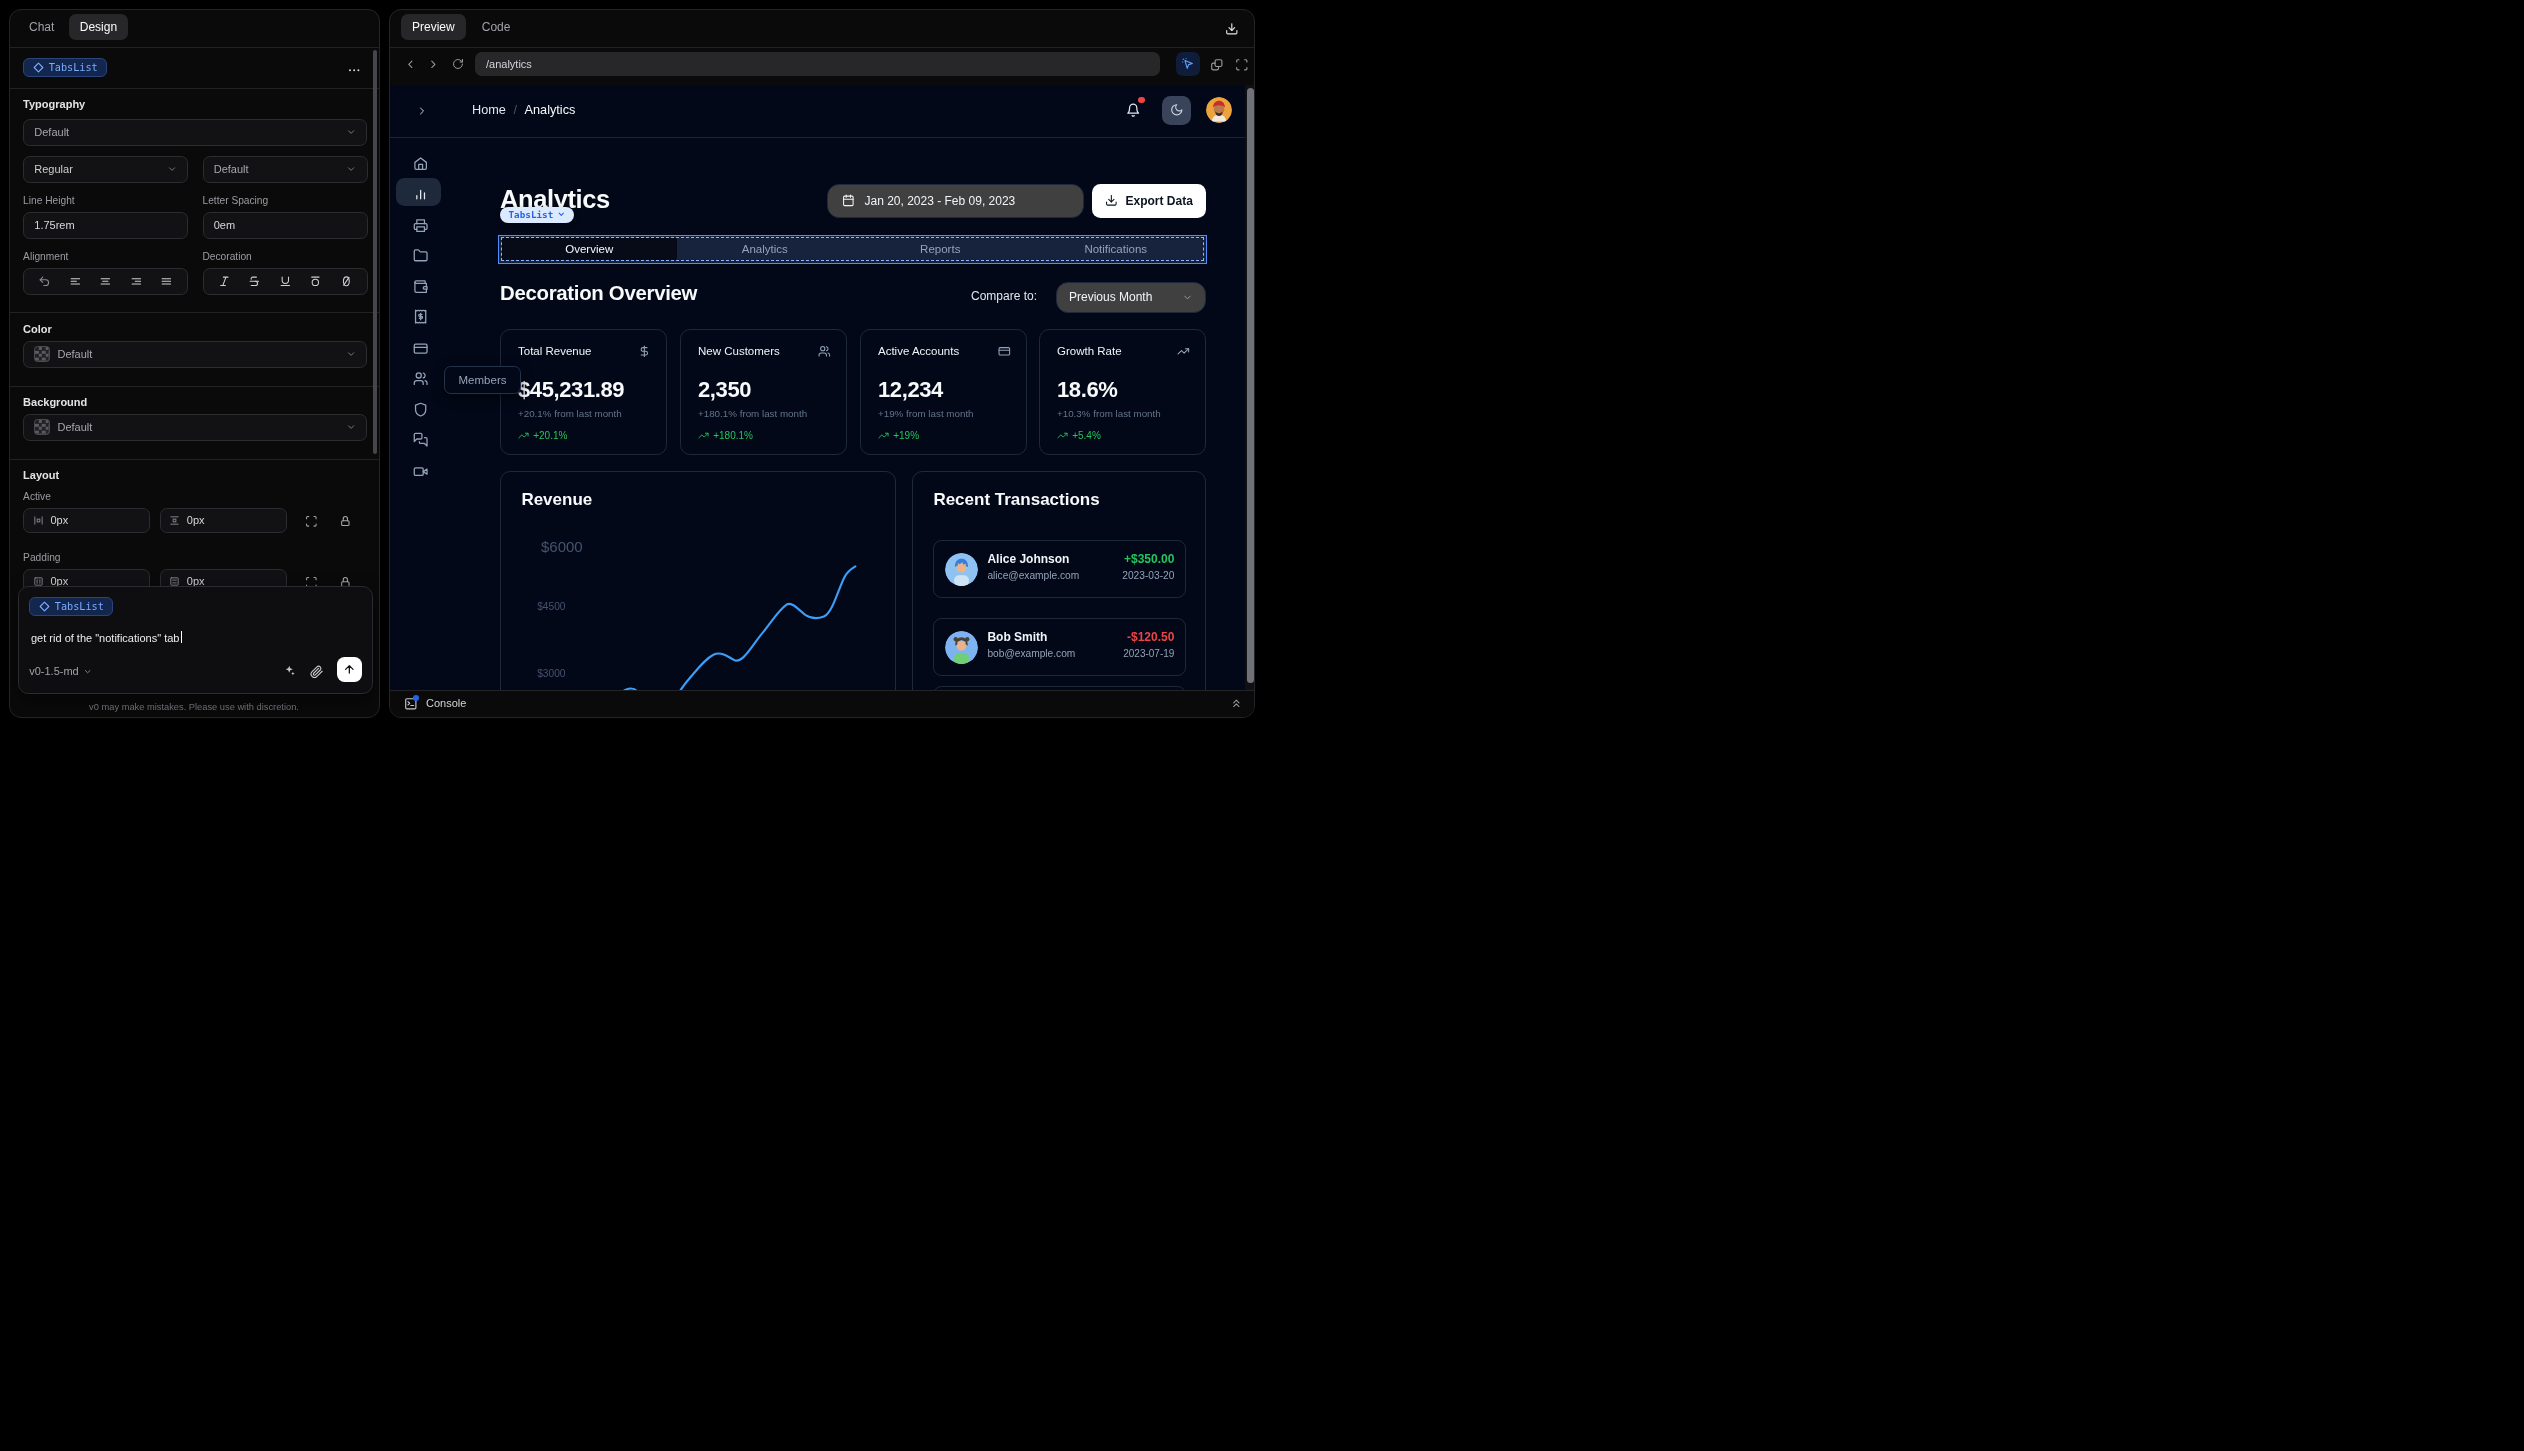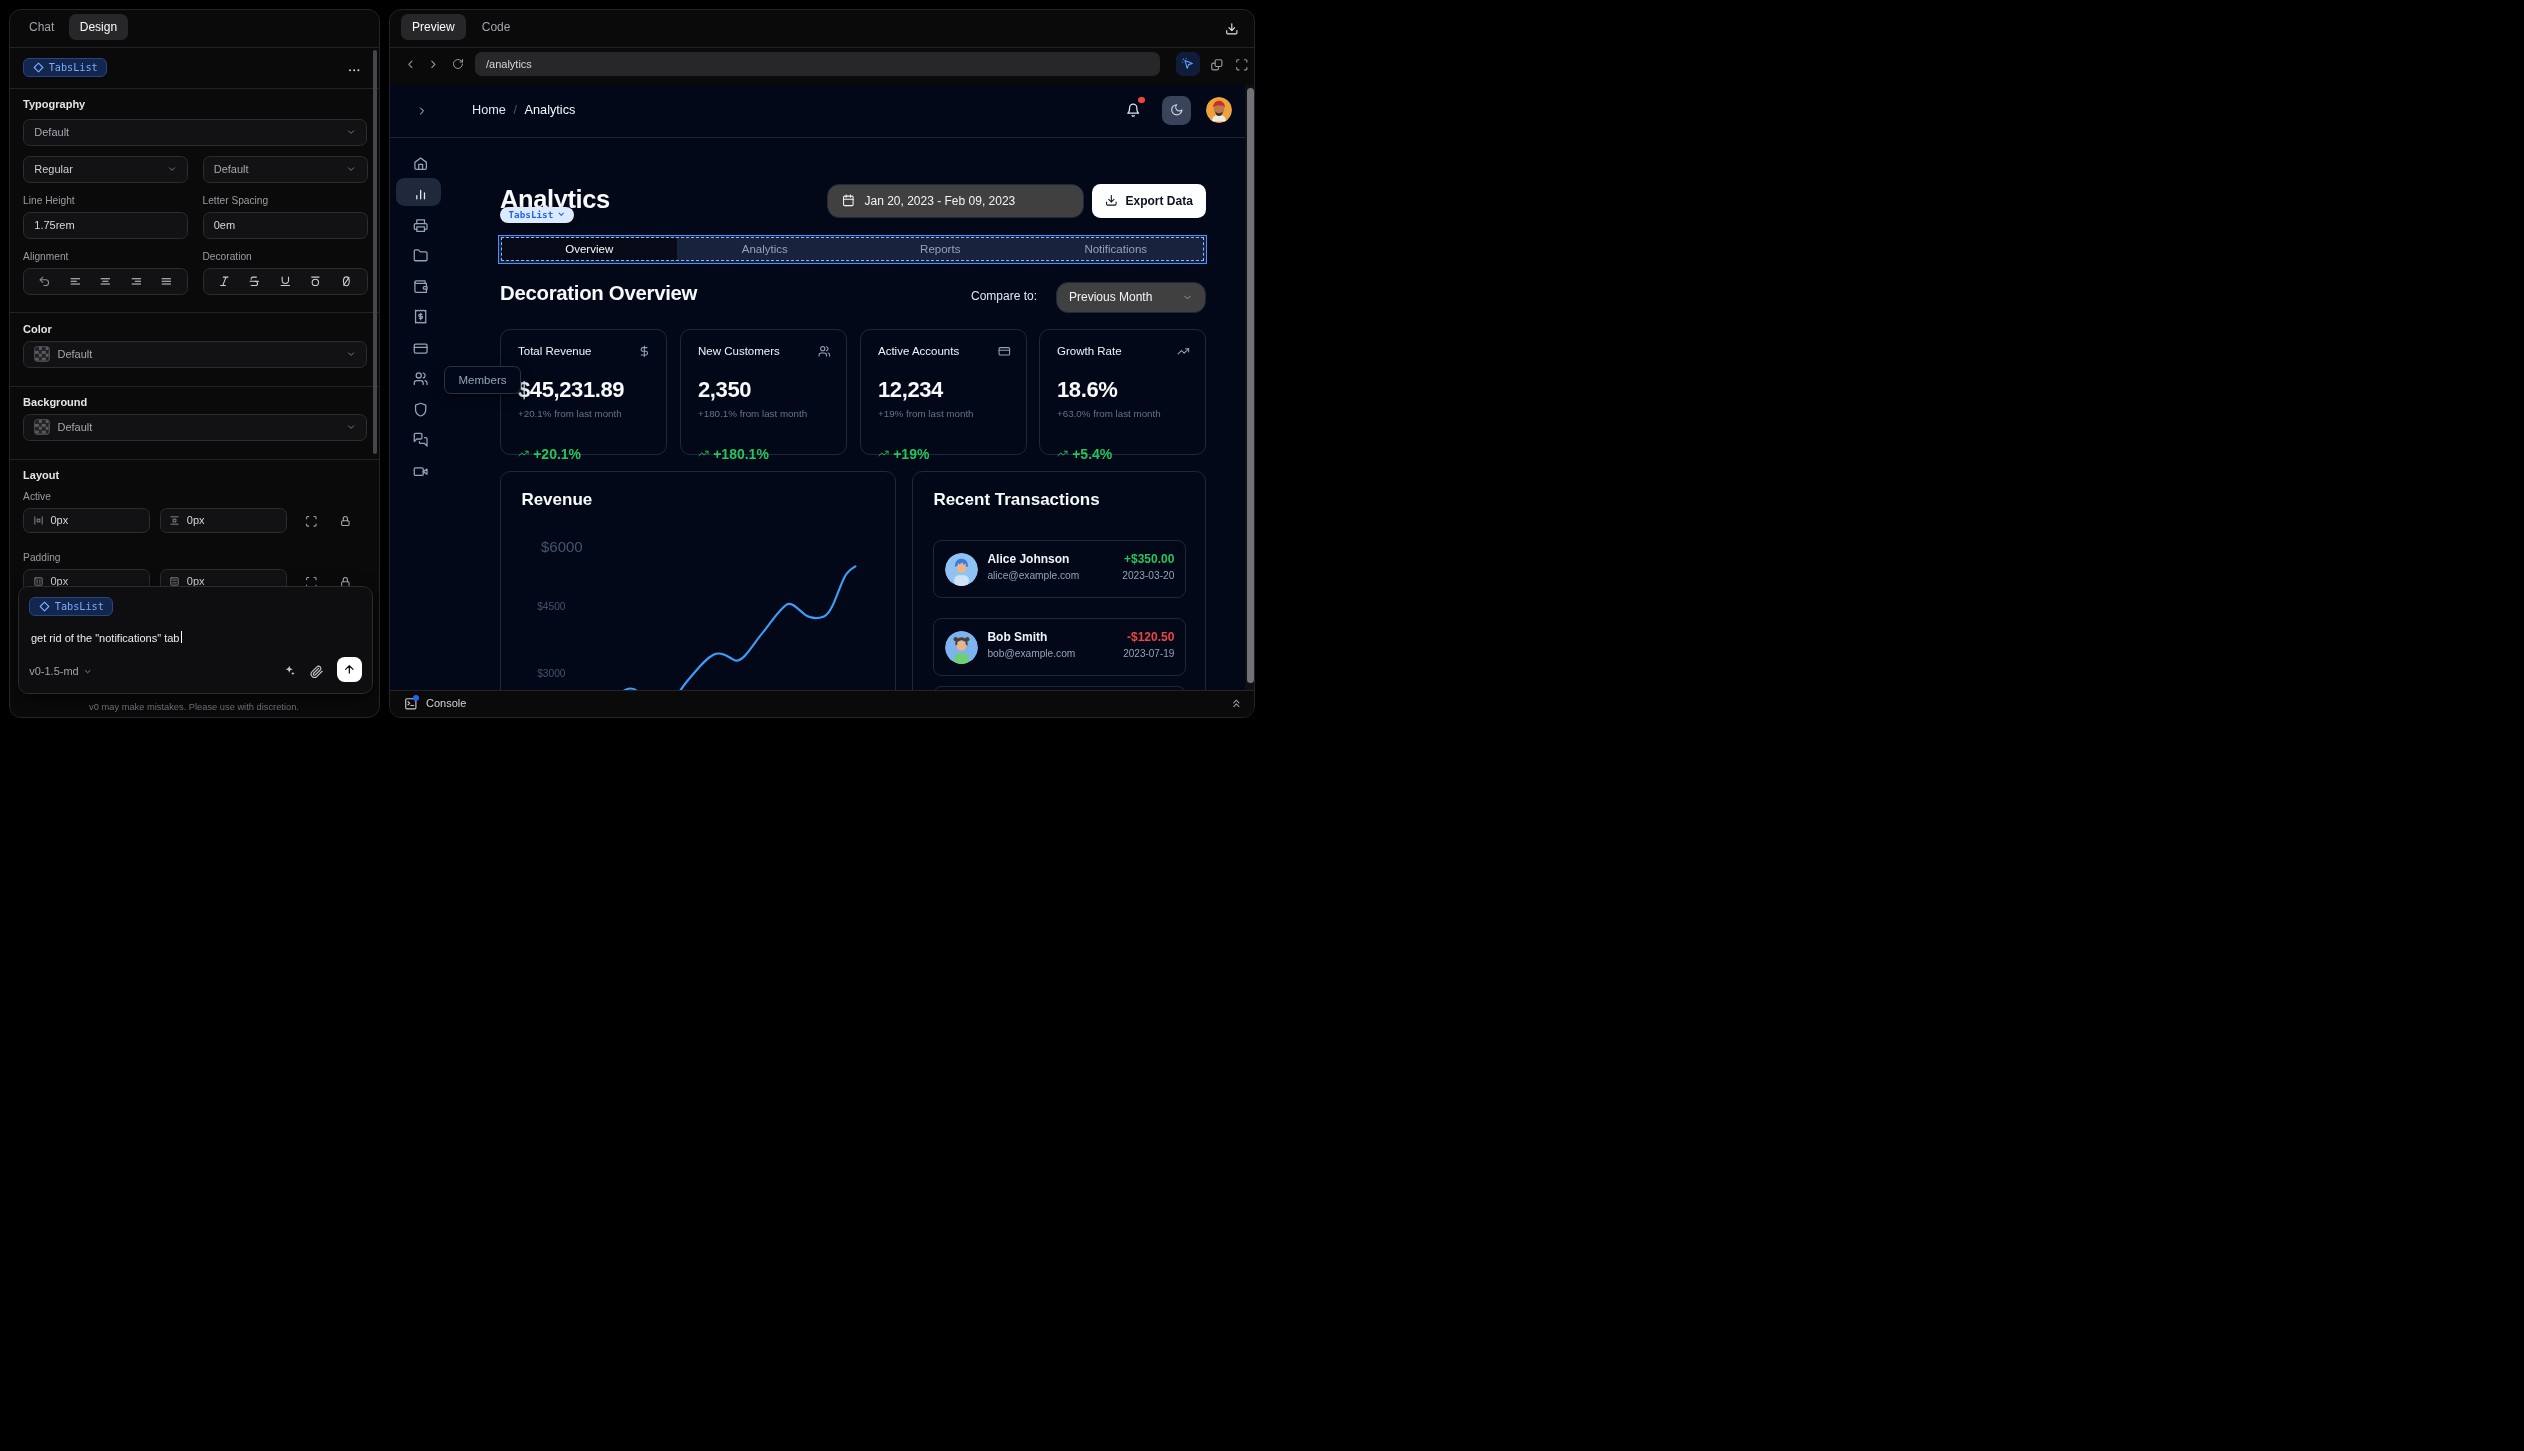--- a/index.html
+++ b/index.html
@@ -53,21 +53,21 @@
   .tabs-sel::before{content:"";position:absolute;inset:1.7px;border:0.8px dashed #8ab6ff;pointer-events:none;z-index:2;}
   .tabs-inner{position:absolute;inset:2.5px;display:flex;}
   .dtab{flex:1;display:flex;align-items:center;justify-content:center;font-size:11.5px;color:#94a3b8;cursor:pointer;}
   .dtab.active{background:#060b17;color:#f8fafc;border-radius:1.7px;font-weight:500;}
   .stat-card{position:absolute;top:244px;height:126px;width:167px;border:0.8px solid #1e293b;border-radius:10.2px;
     box-sizing:border-box;padding:15.3px 17px;}
   .stat-title{font-size:11.5px;color:#f1f5f9;font-weight:500;}
   .stat-ic{position:absolute;top:15.3px;right:15.3px;color:#94a3b8;}
   .stat-value{margin-top:20px;font-size:22px;font-weight:700;color:#f8fafc;letter-spacing:-0.4px;}
   .stat-change{margin-top:5.1px;font-size:9.8px;color:#64748b;}
-  .stat-trend{margin-top:27px;display:flex;align-items:center;gap:4.2px;font-size:14px;color:#22c55e;font-weight:700;}
+  .stat-trend{margin-top:11px;display:flex;align-items:center;gap:4.2px;font-size:10px;color:#22c55e;font-weight:400;}
   .big-card{position:absolute;top:386px;height:323px;border:0.8px solid #1e293b;border-radius:10.2px;box-sizing:border-box;}
   .txn{position:absolute;left:20.4px;width:253px;height:58px;border:0.8px solid #1e293b;border-radius:8.5px;box-sizing:border-box;}
   .tooltip{position:absolute;left:54px;top:281px;width:75px;height:26px;background:#020817;border:0.8px solid #253248;
     border-radius:6.8px;display:flex;align-items:center;justify-content:center;font-size:11.5px;color:#94a3b8;z-index:5;
     box-shadow:0 3.4px 10.2px rgba(0,0,0,.5);}
   .console{position:absolute;left:0;top:680px;width:866px;height:32px;background:#0a0a0a;border-top:0.8px solid #242428;
     border-radius:0 0 11px 11px;box-sizing:border-box;}
   .pv-track{position:absolute;left:855px;top:75px;width:11px;height:606px;background:#101013;}
   .pv-thumb{position:absolute;left:1.7px;top:3.4px;width:7.6px;height:595px;border-radius:4.2px;background:#717178;}
   .mono{font-family:"DejaVu Sans Mono",monospace;}
@@ -586,21 +586,21 @@
     </div>
     <div class="stat-card" style="left:650px;left:649px;width:167px;">
       <div class="stat-title">Growth Rate</div>
       <span class="stat-ic">
           <svg width="12.7" height="12.7" viewBox="0 0 24 24" fill="none" stroke="currentColor" stroke-width="2" stroke-linecap="round" stroke-linejoin="round">
             <path d="m22 7-8.5 8.5-5-5L2 17"></path>
             <path d="M16 7h6v6"></path>
           </svg>
         </span>
       <div class="stat-value">18.6%</div>
-      <div class="stat-change">+63.0% from last month</div>
+      <div class="stat-change">+10.3% from last month</div>
       <div class="stat-trend">
           <svg width="11" height="11" viewBox="0 0 24 24" fill="none" stroke="currentColor" stroke-width="2" stroke-linecap="round" stroke-linejoin="round">
             <path d="m22 7-8.5 8.5-5-5L2 17"></path>
             <path d="M16 7h6v6"></path>
           </svg>
           <span>+5.4%</span>
         </div>
     </div>
 
     <div class="big-card" style="left:110px;width:396px;">

